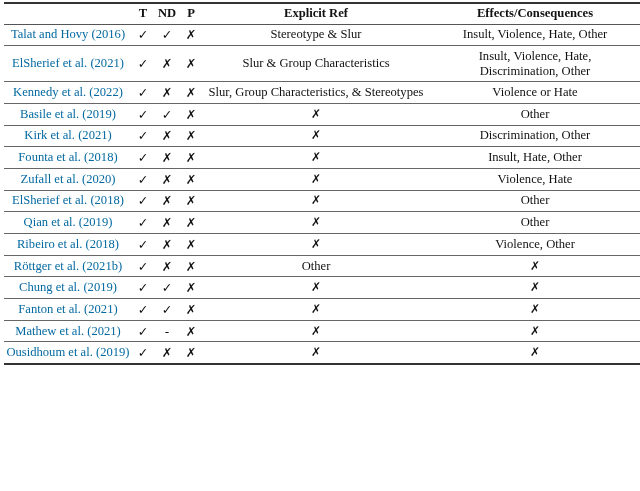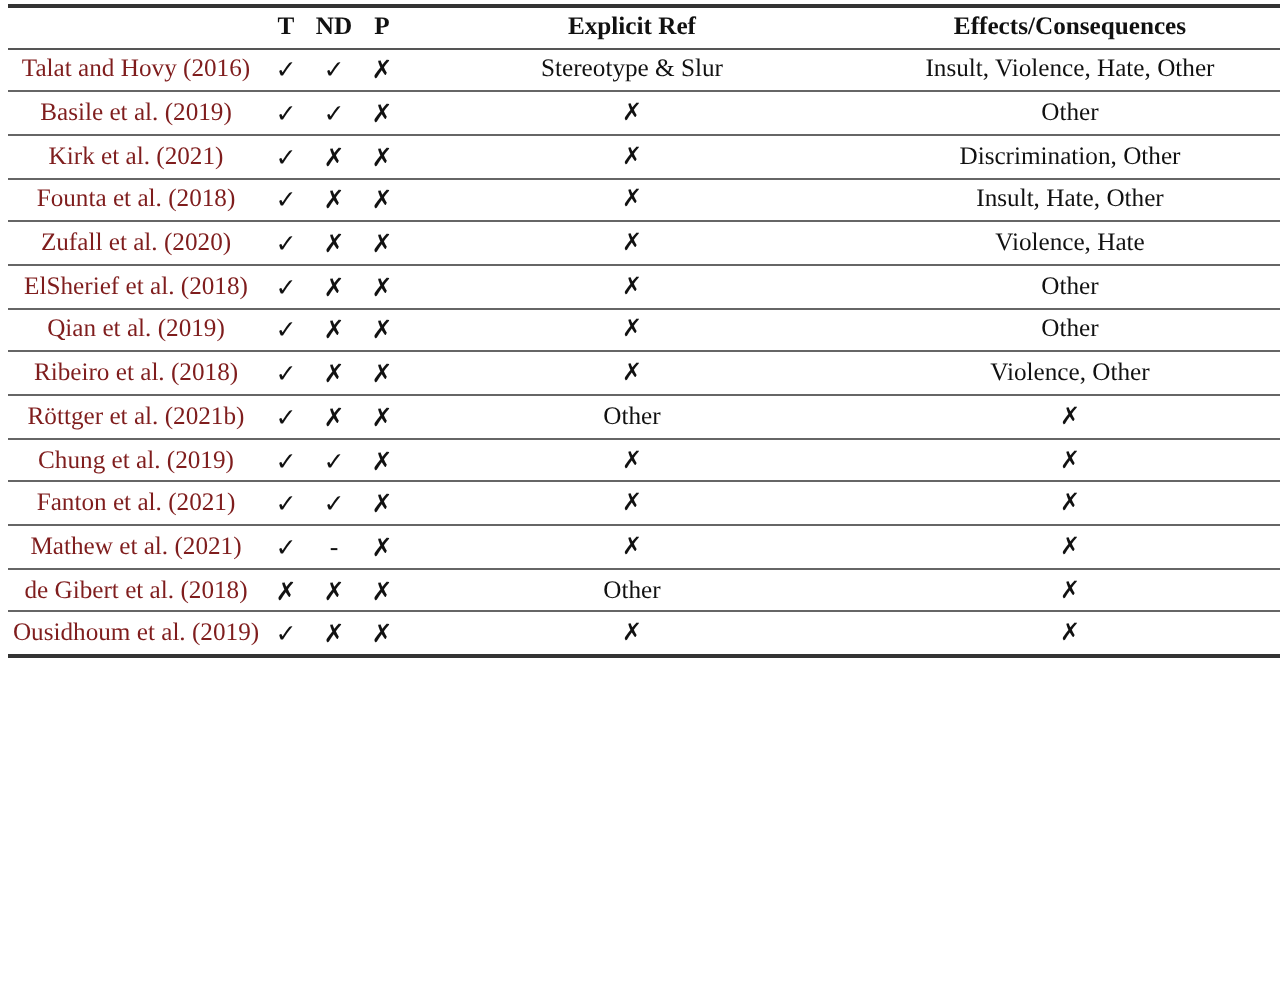--- a/index.html
+++ b/index.html
@@ -5,21 +5,21 @@
     html, body { margin: 0; padding: 0; background: #ffffff; }
     body { width: 640px; height: 491px; overflow: hidden; position: relative;
            font-family: "Liberation Serif", "DejaVu Serif", serif; color: #111; }
     .tbl { position: absolute; left: 4px; top: 2px; width: 636px; border-collapse: collapse; }
     .tbl th, .tbl td { font-size: 12.6px; line-height: 15px; padding: 0; text-align: center; vertical-align: middle; }
     .tbl thead tr { height: 21px; }
     .tbl thead th { font-weight: bold; border-top: 2px solid #333; border-bottom: 1.5px solid #555; }
     .tbl tbody tr { height: 21.7px; border-bottom: 1.5px solid #666; }
     .tbl tbody tr.tall { height: 36px; }
     .tbl tbody tr:last-child { border-bottom: 2px solid #333; }
-    .c-ref { width: 128px; color: #7f1d1d; }
+    .c-ref { width: 128px; color: #0369a1; }
     .c-t { width: 22px; } .c-nd { width: 26px; font-family: Liberation Serif, serif; } .c-p { width: 22px; }
     .c-exp { width: 228px; margin-top: 12px; } .c-eff { width: 210px; }
     .mark { font-family: "DejaVu Sans", sans-serif; font-size: 12px; }
     .it { }
     .caption { position: absolute; left: 0; top: 484px; width: 640px; height: 7px; overflow: hidden; }
     .caption span { display: block; font-size: 13px; line-height: 15px; color: #222; }
   </style>
 </head>
 <body>
 
@@ -35,20 +35,36 @@
     </tr>
   </thead>
   <tbody id="rows">
       <tr>
         <td class="c-ref">Talat and Hovy (2016)</td>
         <td class="c-t mark">✓</td>
         <td class="c-nd mark">✓</td>
         <td class="c-p mark">✗</td>
         <td class="c-exp"><span>Stereotype &amp; Slur</span></td>
         <td class="c-eff"><span>Insult, Violence, Hate, </span><span class="it">Other</span></td>
+      </tr>
+      <tr class="tall">
+        <td class="c-ref">ElSherief et al. (2021)</td>
+        <td class="c-t mark">✓</td>
+        <td class="c-nd mark">✗</td>
+        <td class="c-p mark">✗</td>
+        <td class="c-exp"><span>Slur &amp; Group Characteristics</span></td>
+        <td class="c-eff"><span>Insult, Violence, Hate,</span><br><span>Discrimination, </span><span class="it">Other</span></td>
+      </tr>
+      <tr>
+        <td class="c-ref">Kennedy et al. (2022)</td>
+        <td class="c-t mark">✓</td>
+        <td class="c-nd mark">✗</td>
+        <td class="c-p mark">✗</td>
+        <td class="c-exp"><span>Slur, Group Characteristics, &amp; Stereotypes</span></td>
+        <td class="c-eff"><span>Violence or Hate</span></td>
       </tr>
       <tr>
         <td class="c-ref">Basile et al. (2019)</td>
         <td class="c-t mark">✓</td>
         <td class="c-nd mark">✓</td>
         <td class="c-p mark">✗</td>
         <td class="c-exp"><span class="mark">✗</span></td>
         <td class="c-eff"><span class="it">Other</span></td>
       </tr>
       <tr>
@@ -125,28 +141,20 @@
       </tr>
       <tr>
         <td class="c-ref">Mathew et al. (2021)</td>
         <td class="c-t mark">✓</td>
         <td class="c-nd mark">-</td>
         <td class="c-p mark">✗</td>
         <td class="c-exp"><span class="mark">✗</span></td>
         <td class="c-eff"><span class="mark">✗</span></td>
       </tr>
       <tr>
-        <td class="c-ref">de Gibert et al. (2018)</td>
-        <td class="c-t mark">✗</td>
-        <td class="c-nd mark">✗</td>
-        <td class="c-p mark">✗</td>
-        <td class="c-exp"><span class="it">Other</span></td>
-        <td class="c-eff"><span class="mark">✗</span></td>
-      </tr>
-      <tr>
         <td class="c-ref">Ousidhoum et al. (2019)</td>
         <td class="c-t mark">✓</td>
         <td class="c-nd mark">✗</td>
         <td class="c-p mark">✗</td>
         <td class="c-exp"><span class="mark">✗</span></td>
         <td class="c-eff"><span class="mark">✗</span></td>
       </tr>
     </tbody>
 </table>
 

